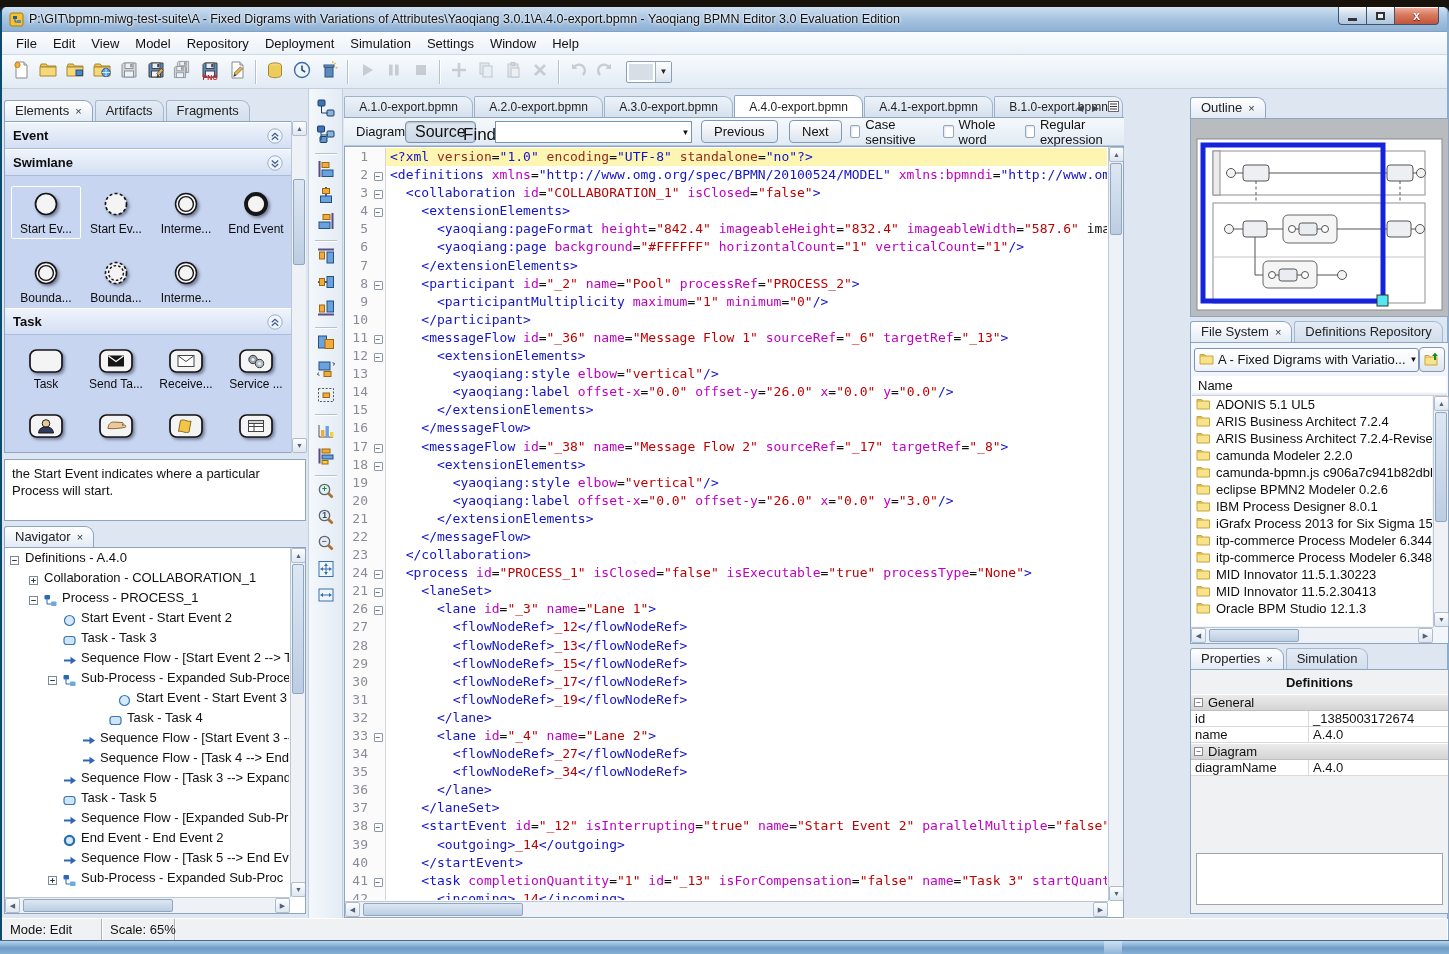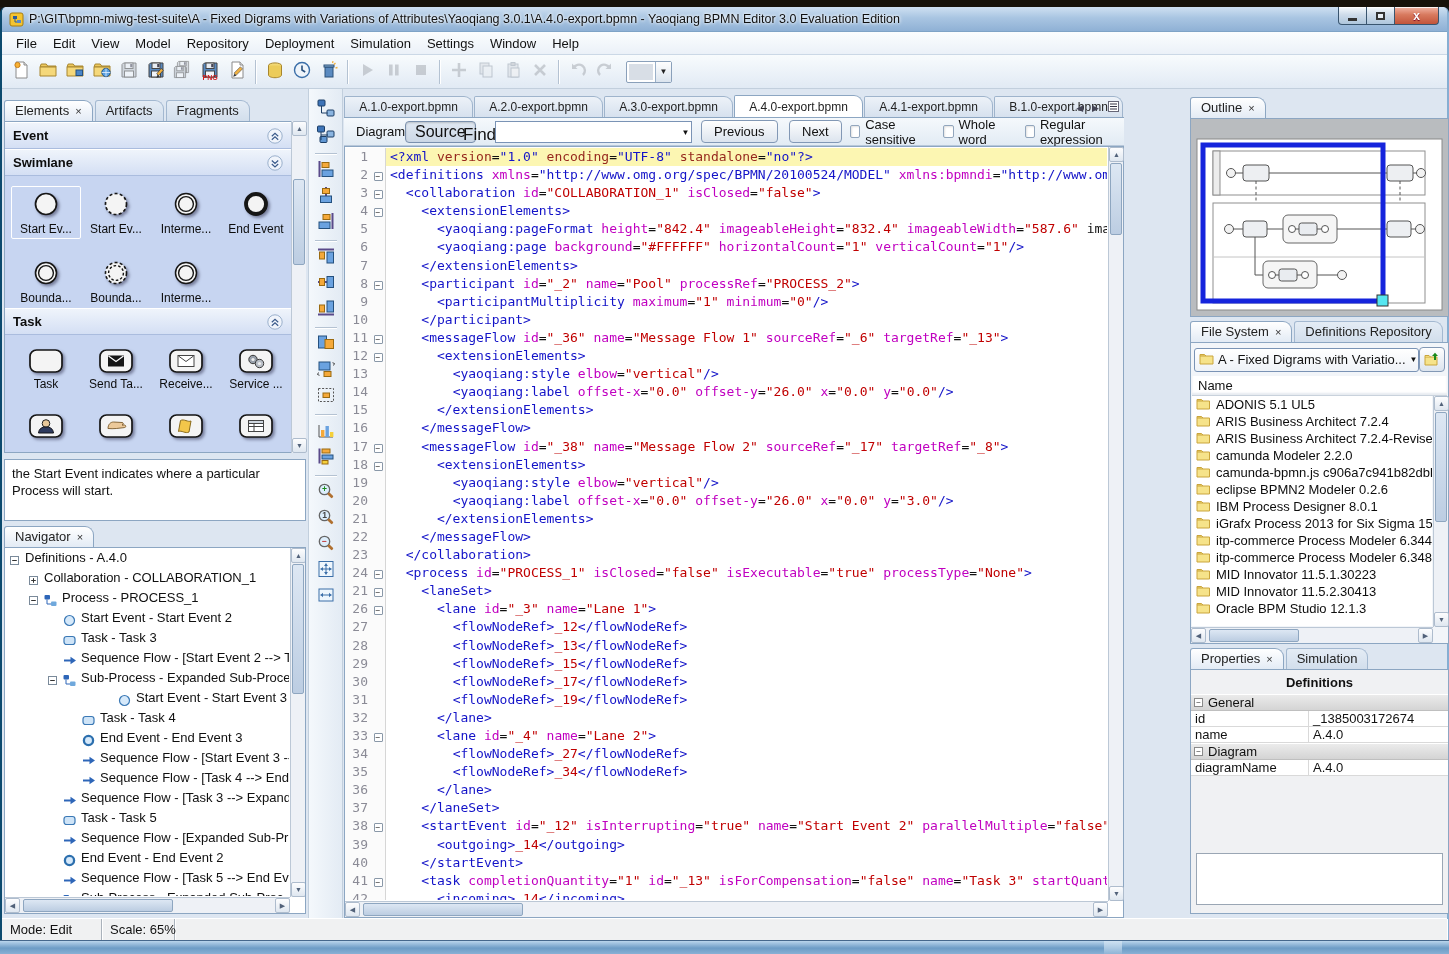--- a/index.html
+++ b/index.html
@@ -615,37 +615,28 @@
             </div>
             <div class="tree-row" style="padding-left: 61px; margin-left: 36px;">
               <span class="expander"></span>
               <span class="ticon">
                 <svg width="13" height="13" viewBox="0 0 13 13">
                   <circle cx="6.5" cy="6.5" r="5" fill="#d6e9fa" stroke="#3a78b5" stroke-width="1.2"></circle>
                 </svg>
               </span>
               <span>Start Event - Start Event 3</span>
             </div>
-            <div class="tree-row" style="padding-left: 61px;">
+            <div class="tree-row" style="padding-left: 88px;">
               <span class="expander"></span>
               <span class="ticon">
                 <svg width="13" height="13" viewBox="0 0 13 13">
                   <rect x="1" y="2.5" width="11" height="8" rx="2.5" fill="#cfe4f7" stroke="#3a78b5" stroke-width="1.2"></rect>
                 </svg>
               </span>
               <span>Task - Task 4</span>
-            </div>
-            <div class="tree-row" style="padding-left: 61px;">
-              <span class="expander"></span>
-              <span class="ticon">
-                <svg width="13" height="13" viewBox="0 0 13 13">
-                  <circle cx="6.5" cy="6.5" r="4.6" fill="#d6e9fa" stroke="#2c6fae" stroke-width="2.3"></circle>
-                </svg>
-              </span>
-              <span>End Event - End Event 3</span>
             </div>
             <div class="tree-row" style="padding-left: 61px;">
               <span class="expander"></span>
               <span class="ticon">
                 <svg width="13" height="13" viewBox="0 0 13 13">
                   <path d="M1 6.5h7" stroke="#2e66b8" stroke-width="2"></path>
                   <path d="M7.5 2.8L13 6.5 7.5 10.2z" fill="#2e66b8"></path>
                 </svg>
               </span>
               <span>Sequence Flow - [Start Event 3 --</span>

